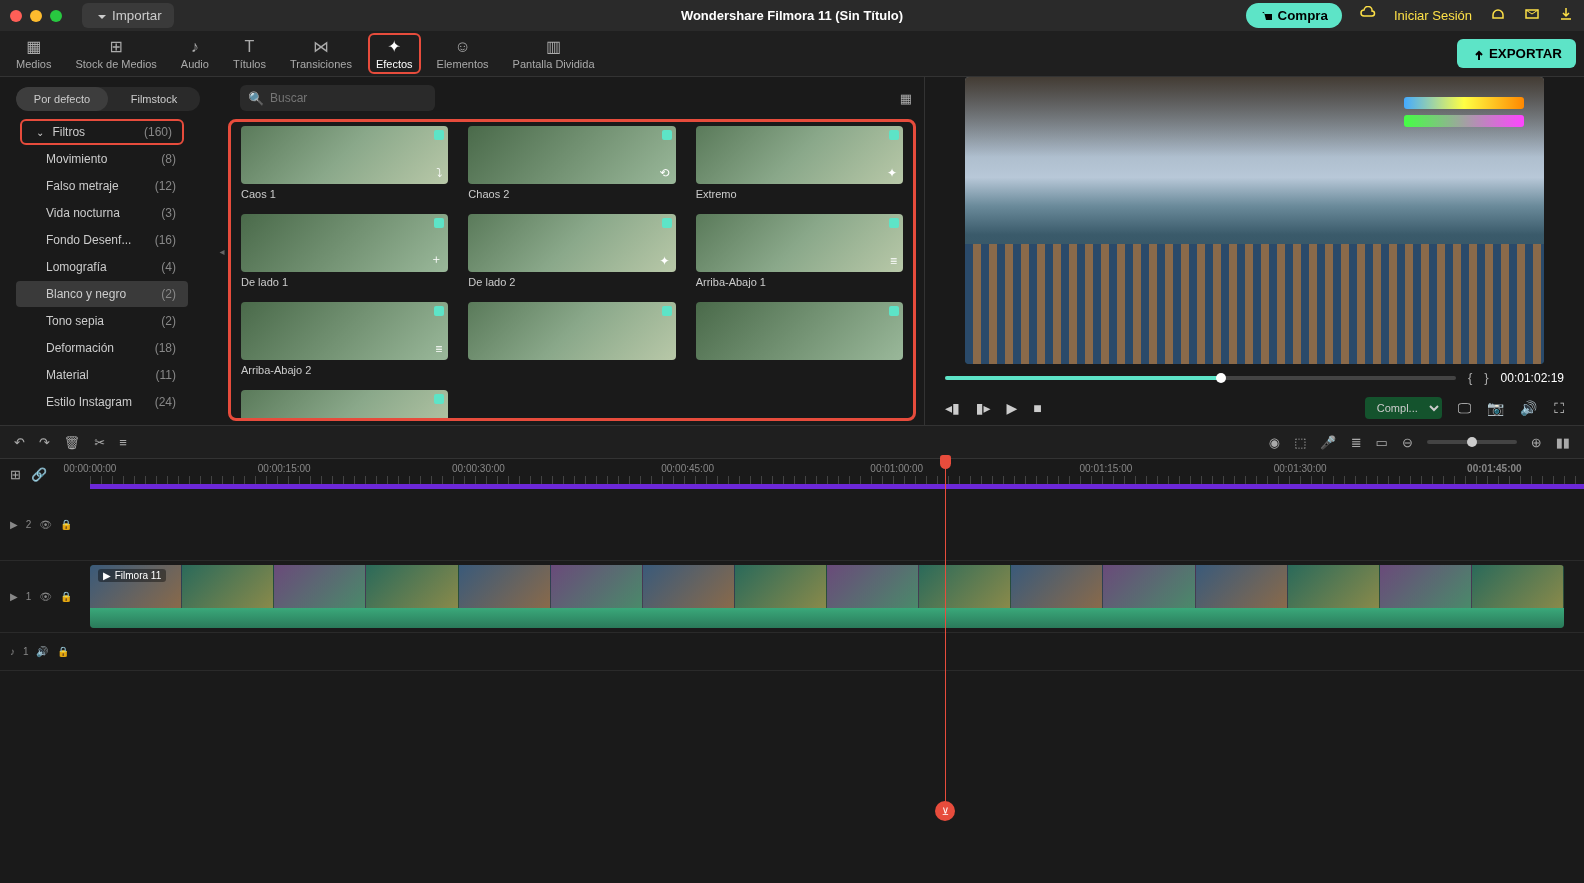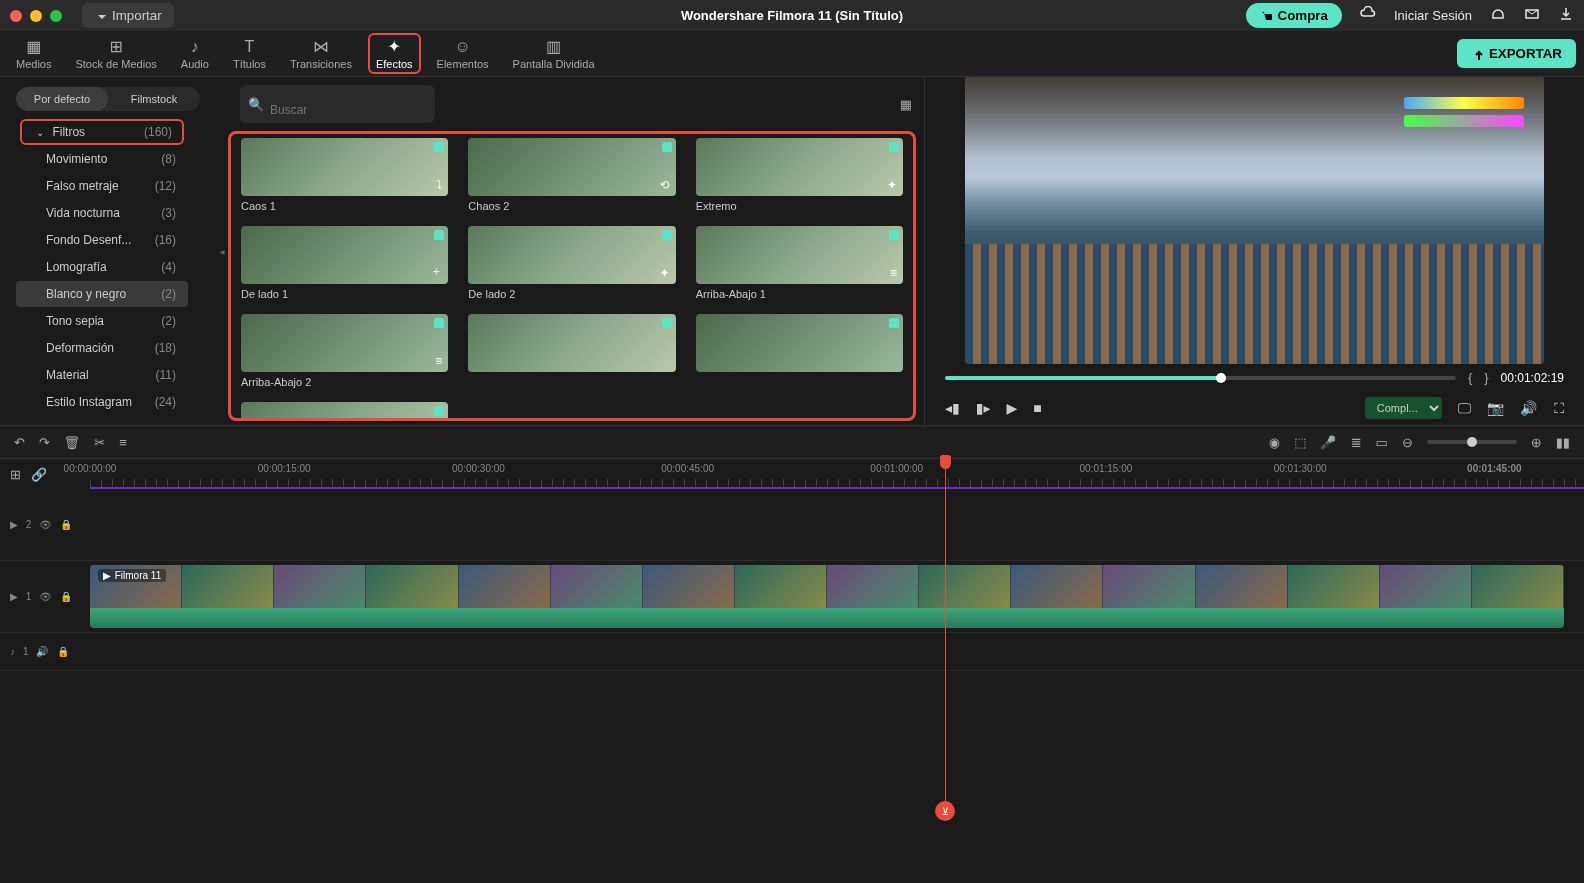--- a/index.html
+++ b/index.html
@@ -9,21 +9,21 @@
 .topbar { height: 31px; background: #2a2a2a; display: flex; align-items: center; padding: 0 10px; position: relative; }
 .traffic-lights { display: flex; gap: 8px; }
 .tl { width: 12px; height: 12px; border-radius: 50%; }
 .tl.red { background: #ff5f57; }
 .tl.yellow { background: #febc2e; }
 .tl.green { background: #28c840; }
 .import-btn { margin-left: 20px; background: #3a3a3a; border: none; color: #ccc; padding: 5px 12px; border-radius: 6px; display: flex; align-items: center; gap: 6px; cursor: pointer; }
 .app-title { position: absolute; left: 50%; transform: translateX(-50%); font-weight: 600; color: #fff; }
 .top-right { margin-left: auto; display: flex; align-items: center; gap: 18px; }
 .buy-btn { background: #5de4c7; color: #000; border: none; padding: 5px 14px; border-radius: 14px; display: flex; align-items: center; gap: 6px; font-weight: 600; cursor: pointer; }
-.top-icon { color: #e5e5e5; cursor: pointer; }
+.top-icon { color: #fde047; cursor: pointer; }
 
 
 .tabs { height: 46px; background: #1f1f1f; display: flex; align-items: center; padding: 0 8px; gap: 8px; border-bottom: 1px solid #333; }
 .tab { display: flex; flex-direction: column; align-items: center; padding: 4px 8px; cursor: pointer; color: #aaa; gap: 2px; border-radius: 4px; }
 .tab.active { color: #fff; border: 2px solid #e74c3c; border-radius: 6px; padding: 2px 6px; }
 .tab-icon { font-size: 16px; }
 .tab-label { font-size: 11px; }
 .export-btn { margin-left: auto; background: #5de4c7; color: #000; border: none; padding: 7px 14px; border-radius: 6px; display: flex; align-items: center; gap: 6px; font-weight: 700; cursor: pointer; }
 
 
@@ -37,21 +37,21 @@
 .cat-list { padding-right: 12px; }
 .cat-item { display: flex; align-items: center; padding: 6px 12px 6px 30px; font-size: 12px; cursor: pointer; border-radius: 4px; margin: 1px 6px; }
 .cat-item.active { background: #3a3a3a; }
 .cat-item.highlight { border: 2px solid #e74c3c; border-radius: 6px; margin: 1px 10px; padding: 4px 10px 4px 14px; }
 .cat-item .count { margin-left: auto; color: #888; }
 .cat-item.highlight .chev { margin-right: 8px; font-size: 10px; }
 
 
 .grid-panel { flex: 1; background: #1a1a1a; display: flex; flex-direction: column; }
 .search-row { display: flex; align-items: center; padding: 8px 12px; gap: 10px; }
-.search-input { flex: 1; background: #2a2a2a; border: none; border-radius: 6px; padding: 18px 10px 6px 30px; color: #ccc; font-size: 12px; }
+.search-input { flex: 1; background: #2a2a2a; border: none; border-radius: 6px; padding: 6px 10px 6px 30px; color: #ccc; font-size: 12px; }
 .search-wrap { position: relative; flex: 1; }
 .search-wrap .mag { position: absolute; left: 8px; top: 50%; transform: translateY(-50%); color: #888; }
 .grid-view-icon { color: #aaa; cursor: pointer; }
 .grid-scroll { flex: 1; overflow: hidden; padding: 4px 10px; border: 3px solid #e74c3c; border-radius: 8px; margin: 0 8px 4px 0; }
 .grid { display: grid; grid-template-columns: repeat(3, 1fr); gap: 14px 20px; }
 .card { cursor: pointer; }
 .thumb { width: 100%; height: 58px; background: linear-gradient(135deg, #5a7a5a 0%, #8aa88a 50%, #b8c8a8 100%); border-radius: 4px; position: relative; overflow: hidden; }
 .thumb::after { content: ""; position: absolute; top: 4px; right: 4px; width: 10px; height: 10px; background: #5de4c7; border-radius: 2px; }
 .thumb.blur { filter: blur(0.5px); background: linear-gradient(135deg, #4a6a4a 0%, #9ab89a 100%); }
 .card-label { font-size: 11px; color: #ccc; margin-top: 4px; }
@@ -86,21 +86,21 @@
 
 
 .tl-toolbar { height: 34px; background: #1f1f1f; display: flex; align-items: center; padding: 0 14px; gap: 14px; border-top: 1px solid #333; border-bottom: 1px solid #333; }
 .tl-toolbar .spacer { flex: 1; }
 .tb-icon { color: #aaa; cursor: pointer; }
 .zoom-track { width: 90px; height: 4px; background: #444; border-radius: 2px; position: relative; }
 .zoom-thumb { position: absolute; left: 50%; top: 50%; transform: translate(-50%, -50%); width: 10px; height: 10px; background: #ccc; border-radius: 50%; }
 
 
 .timeline { background: #1a1a1a; height: 352px; position: relative; }
-.ruler { height: 30px; position: relative; border-bottom: 2px solid #6d28d9; margin-left: 90px; }
+.ruler { height: 30px; position: relative; border-bottom: 5px solid #6d28d9; margin-left: 90px; }
 .ruler-mark { position: absolute; top: 4px; font-size: 10px; color: #888; transform: translateX(-50%); }
 .ruler-ticks { position: absolute; bottom: 0; left: 0; right: 0; height: 8px; background: repeating-linear-gradient(90deg, #444 0 1px, transparent 1px 11px); }
 .playhead { position: absolute; top: 0; width: 1px; background: #e74c3c; height: 100%; left: calc(90px + 54%); }
 .playhead::before { content: ""; position: absolute; top: -4px; left: -5px; width: 11px; height: 14px; background: #e74c3c; border-radius: 3px 3px 6px 6px; }
 .playhead-bottom { position: absolute; bottom: 0; left: calc(90px + 54%); transform: translate(-50%, 50%); width: 20px; height: 20px; background: #e74c3c; border-radius: 50%; display: flex; align-items: center; justify-content: center; color: #fff; font-size: 10px; }
 
 .track { height: 72px; border-bottom: 1px solid #2a2a2a; display: flex; }
 .track.audio-track { height: 38px; }
 .track-head { width: 90px; display: flex; align-items: center; gap: 8px; padding: 0 10px; font-size: 10px; color: #888; }
 .track-body { flex: 1; position: relative; }

